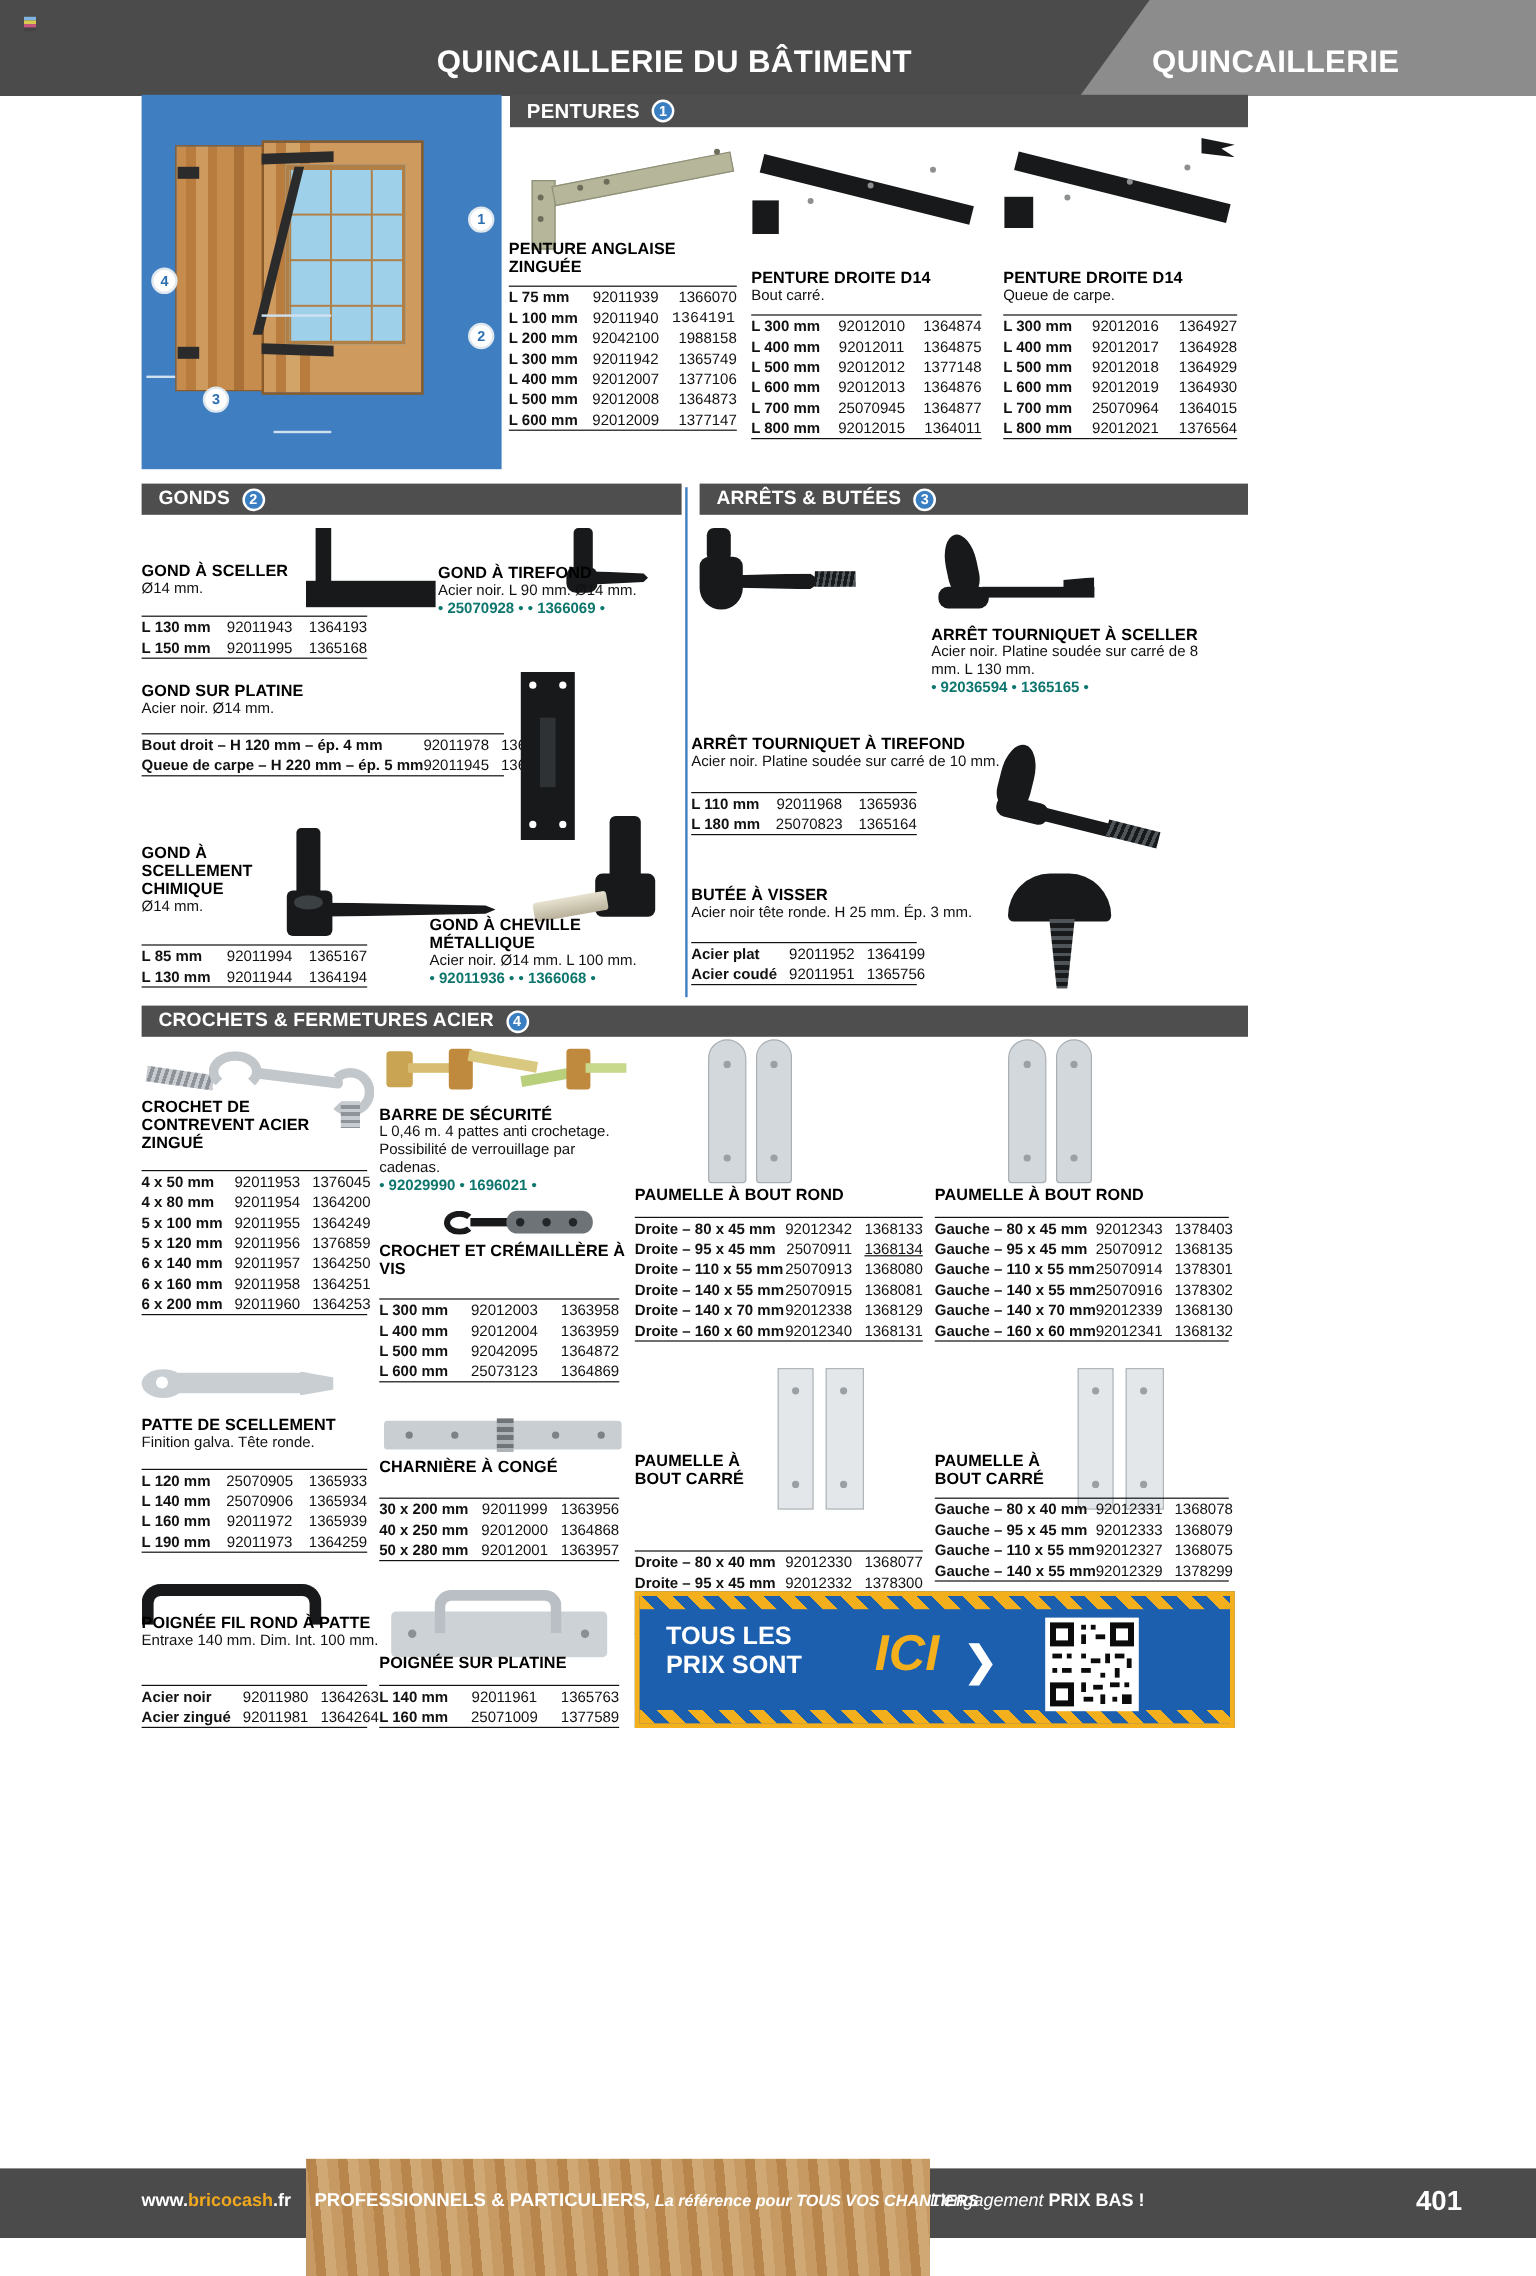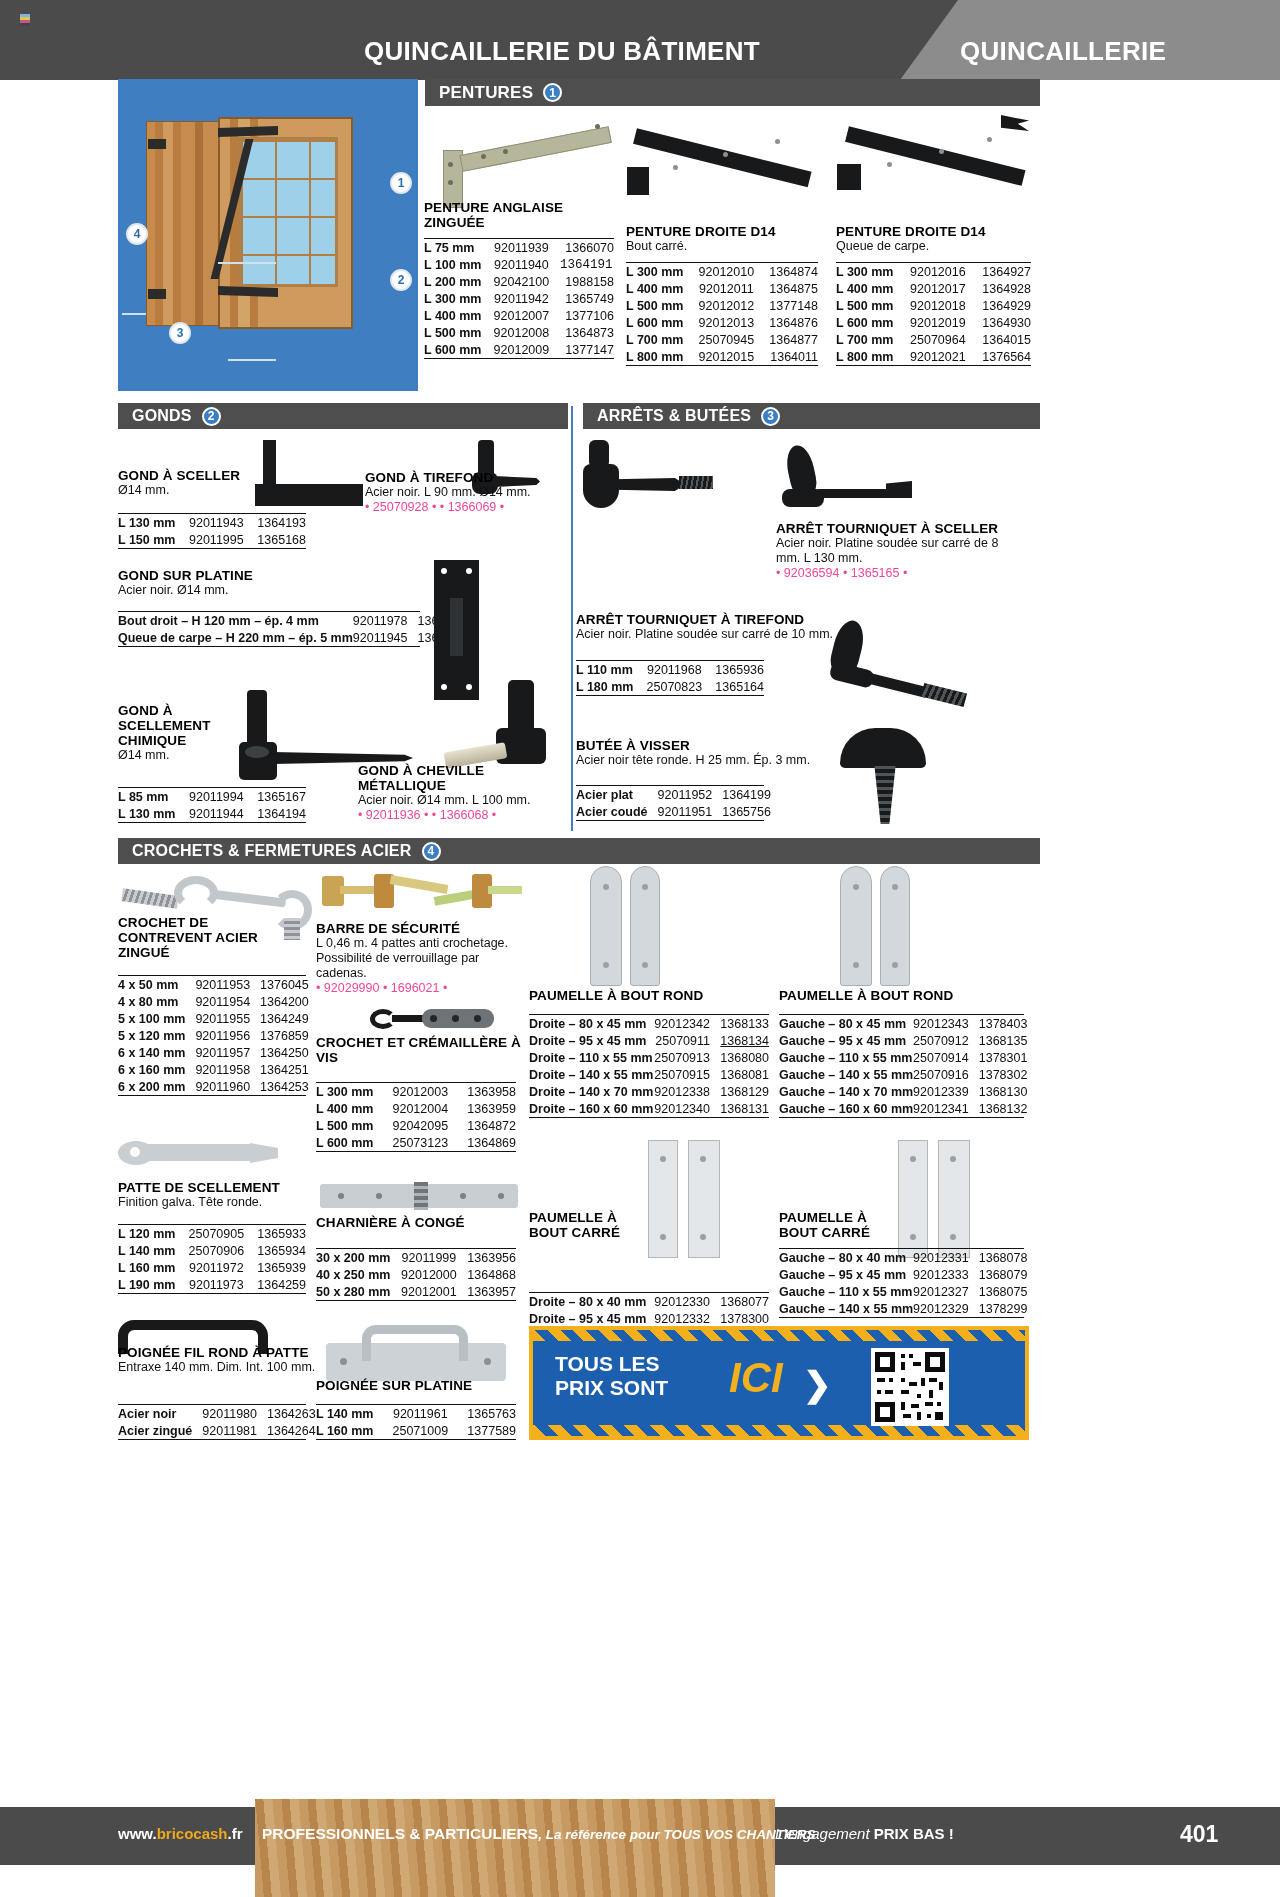--- a/index.html
+++ b/index.html
@@ -51,21 +51,21 @@
   .secbar .numblue{
     display:inline-flex;align-items:center;justify-content:center;
     width:19px;height:19px;border-radius:50%;
     background:#3a7fc1;color:#fff;font-size:12px;font-weight:bold;margin-left:10px;
     border:2px solid #fff;
   }
 
   
   .ptitle { font-weight:bold; font-size:13.5px; color:#000; line-height:1.12; letter-spacing:.1px;}
   .psub { font-size:12.5px; color:#111; line-height:1.2; }
-  .ref-line { font-size:12.5px; color:#ec4899; }
+  .ref-line { font-size:12.5px; color:#0f766e;font-weight:bold; }
   .tbl { width:100%; border-collapse:collapse; font-size:12.5px; }
   .tbl tr { }
   .tbl td { padding:1.5px 0; white-space:nowrap; color:#111; }
   .tbl td.lbl { font-weight:bold; }
   .tblwrap { border-top:1.6px solid #111; border-bottom:1.6px solid #111; }
 
   
   .photo { position:absolute; }
   .bluebox { position:absolute; background:#3f7fc1; }
 

